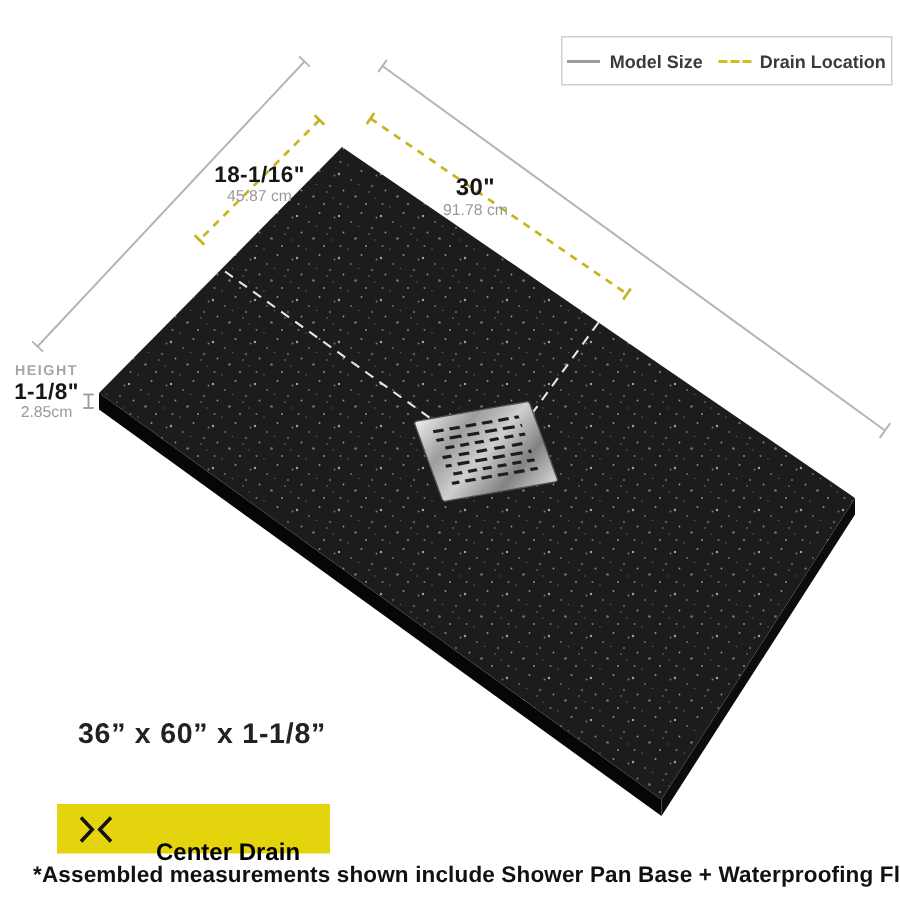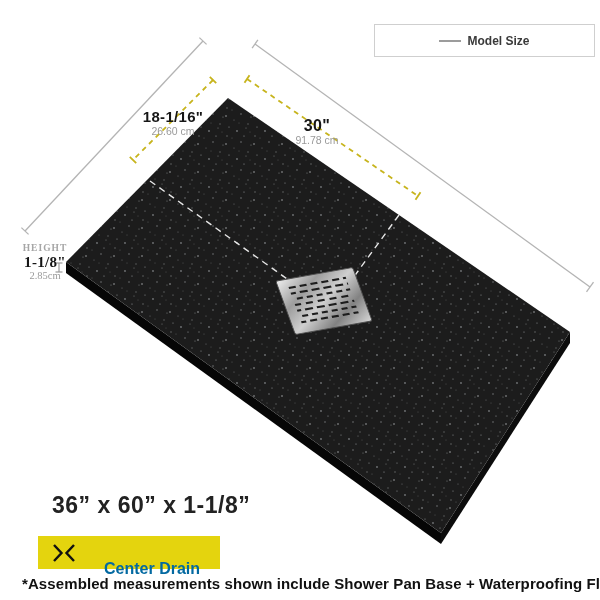--- a/index.html
+++ b/index.html
@@ -24,35 +24,35 @@
   
   .dim{position:absolute;text-align:center;line-height:1.12;}
   .dim .name{font-size:9.5px;font-weight:600;color:#a6a6a6;letter-spacing:1px;}
   .dim .value{font-size:16px;font-weight:700;color:#161616;letter-spacing:0.3px;}
   .dim .metric{font-size:10.5px;font-weight:500;color:#9a9a9a;}
   .dim-width{left:72px;top:111px;width:64px;}
   .dim-18{left:134px;top:109px;width:78px;}
   .dim-18 .value{font-size:15px;}
   .dim-30{left:283px;top:117px;width:68px;}
   .dim-length{left:387px;top:141px;width:78px;}
-  .dim-height{left:16px;top:243px;width:58px;font-family:Liberation Serif, serif;}
+  .dim-height{left:2px;top:243px;width:58px;}
   .dim-height .value{font-size:15px;}
 
   
   .size-title{
-    position:absolute;left:52px;top:492px;font-size:23px;font-weight:700;
+    position:absolute;left:52px;top:479px;font-size:19px;font-weight:700;
     color:#222;letter-spacing:0.5px;
   }
   .drain-badge{
     position:absolute;left:38px;top:536px;width:182px;height:33px;
     background:#e4d40e;display:flex;align-items:center;box-sizing:border-box;
     padding-left:13px;
   }
   .drain-badge .badge-icon{width:26px;height:22px;flex:0 0 auto;margin-right:27px;}
-  .drain-badge .badge-label{font-size:16px;font-weight:700;color:#0369a1;white-space:nowrap;margin-top:32px;}
+  .drain-badge .badge-label{font-size:16px;font-weight:700;color:#000000;white-space:nowrap;margin-top:32px;}
   .footnote{
     position:absolute;left:22px;top:575px;font-size:15px;font-weight:700;color:#111;
     white-space:nowrap;letter-spacing:0.1px;
   }
 </style>
 </head>
 <body>
 
 <div class="stage">
 
@@ -127,26 +127,30 @@
       <line x1="55.5" y1="263" x2="62.5" y2="263"></line>
       <line x1="55.5" y1="272" x2="62.5" y2="272"></line>
     </g>
   </svg>
 
   <div class="legend">
     <div class="legend-item">
       <span class="legend-line"></span>
       <span class="legend-label">Model Size</span>
     </div>
+    <div class="legend-item">
+      <span class="legend-dash"></span>
+      <span class="legend-label">Drain Location</span>
+    </div>
   </div>
 
 
   <div class="dim dim-18">
     <div class="value">18-1/16"</div>
-    <div class="metric">26.60 cm</div>
+    <div class="metric">45.87 cm</div>
   </div>
 
   <div class="dim dim-30">
     <div class="value">30"</div>
     <div class="metric">91.78 cm</div>
   </div>
 
 
   <div class="dim dim-height">
     <div class="name">HEIGHT</div>

